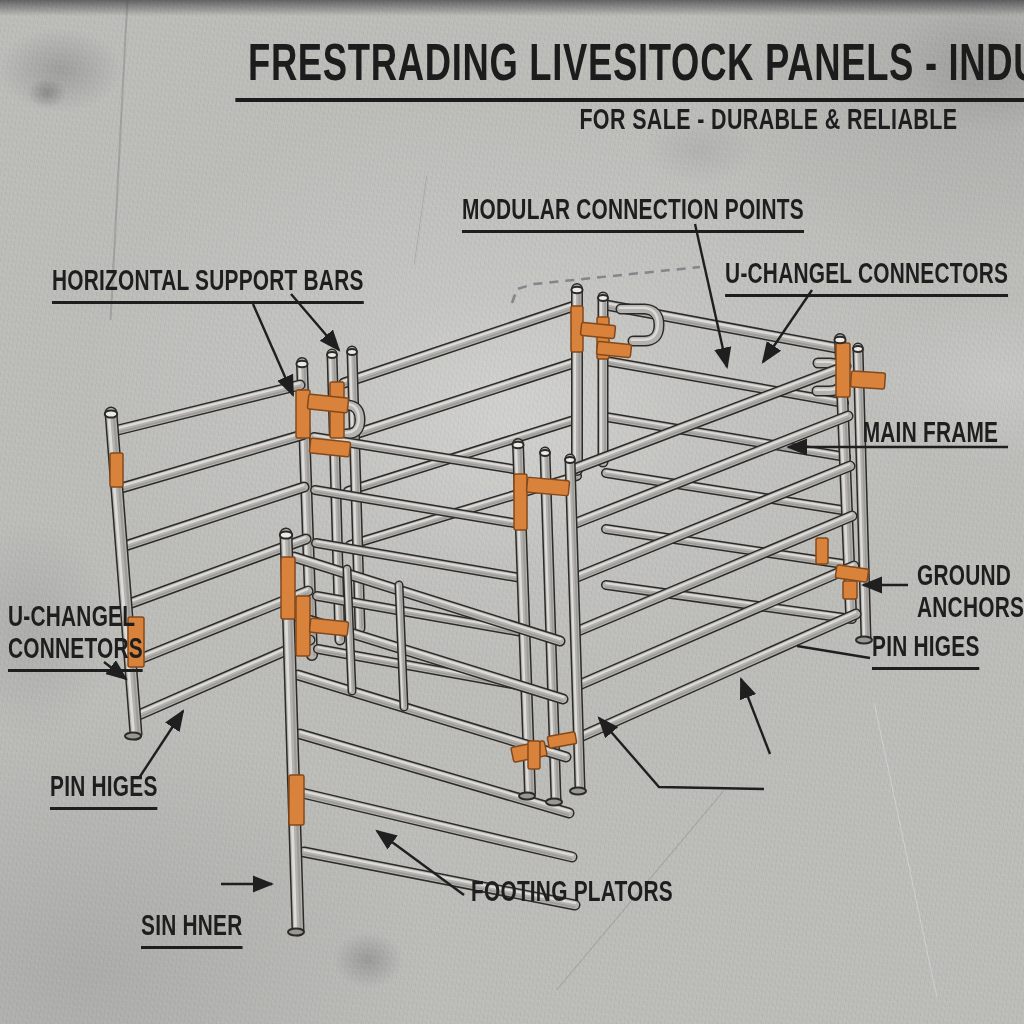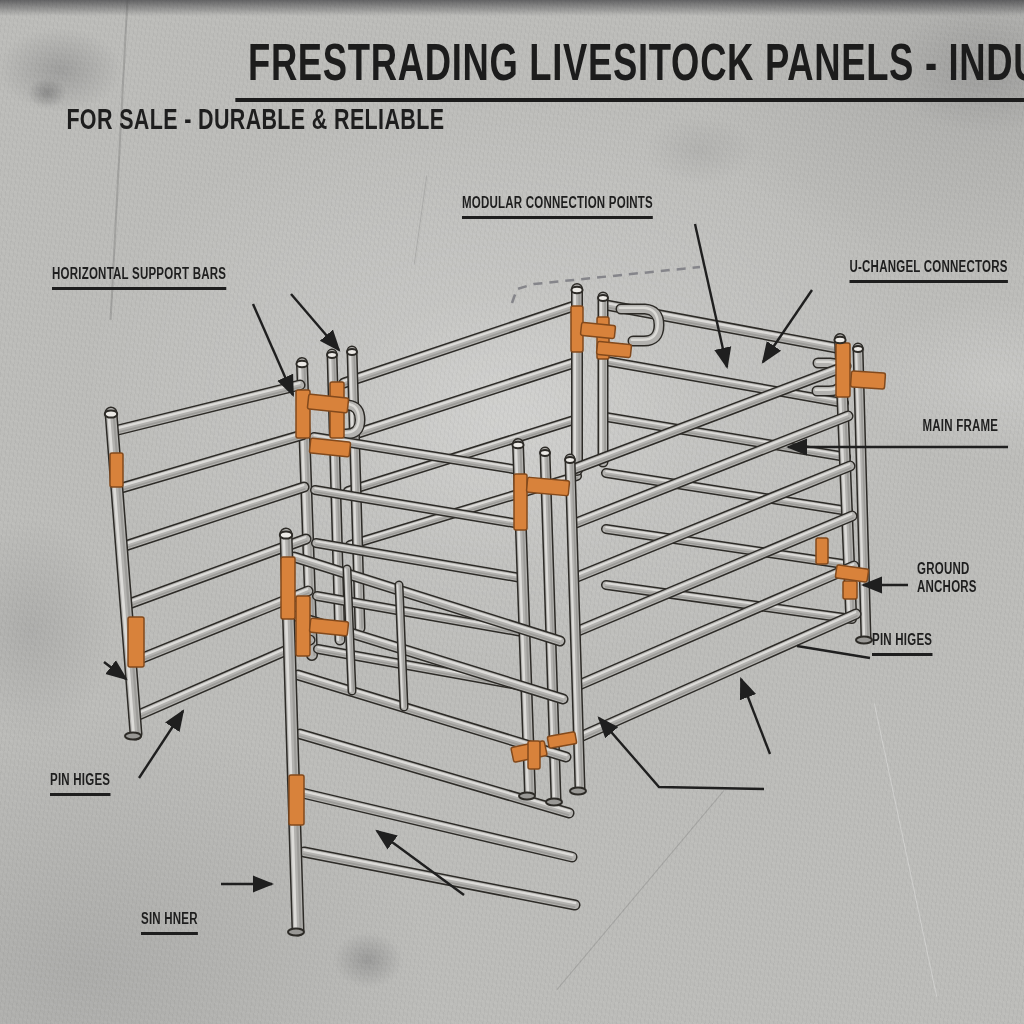--- a/index.html
+++ b/index.html
@@ -27,25 +27,25 @@
       repeating-linear-gradient(6deg, rgba(255,255,255,.035) 0 2px, transparent 2px 6px),
       repeating-linear-gradient(52deg, rgba(0,0,0,.020) 0 2px, transparent 2px 5px);}
   .topedge{position:absolute;top:0;left:0;right:0;height:16px;
       background:linear-gradient(180deg, rgba(25,25,30,.55), rgba(25,25,30,0));pointer-events:none;}
   .scr{position:absolute;pointer-events:none;}
 
   .title-row{position:absolute;top:36px;left:0;width:100%;text-align:center;}
   .title-inner{display:inline-block;transform:scaleX(.70);transform-origin:50% 0;}
   .title-text{display:inline-block;font-size:52px;font-weight:700;letter-spacing:1px;
       color:#1c1c1c;border-bottom:4px solid #1c1c1c;padding:0 18px 10px;line-height:1;white-space:nowrap;}
-  .subtitle-row{position:absolute;top:104px;left:0;width:100%;text-align:left;}
+  .subtitle-row{position:absolute;top:104px;left:0;width:100%;text-align:right;}
   .subtitle-inner{display:inline-block;transform:scaleX(.74);transform-origin:50% 0;}
   .subtitle-text{display:inline-block;font-size:29px;font-weight:700;letter-spacing:.5px;color:#1e1e1e;line-height:1.1;white-space:nowrap;}
 
-  .lbl{position:absolute;font-weight:700;font-size:16px;line-height:1.1;color:#1e1e1e;letter-spacing:.3px;white-space:nowrap;}
+  .lbl{position:absolute;font-weight:700;font-size:29px;line-height:1.1;color:#1e1e1e;letter-spacing:.3px;white-space:nowrap;}
   .cx{display:inline-block;transform:scaleX(.72);transform-origin:0 0;}
   .cxr{display:inline-block;transform:scaleX(.72);transform-origin:100% 0;}
   .u{display:inline-block;border-bottom:3px solid #1e1e1e;padding-bottom:4px;}
   .stack span{display:block;}
   .ar{text-align:right;}
 
   #diagram{position:absolute;left:0;top:0;}
 </style>
 </head>
 <body>
@@ -441,19 +441,25 @@
   </div>
   <div class="lbl ar" style="right:26px;top:417px;text-align:center;">
     <span class="cxr"><span>MAIN FRAME</span></span>
   </div>
   <div class="lbl" style="left:917px;top:560px;">
     <span class="cx"><span class="stack"><span>GROUND</span><span>ANCHORS</span></span></span>
   </div>
   <div class="lbl" style="left:872px;top:631px;">
     <span class="cx"><span class="u">PIN HIGES</span></span>
   </div>
+  <div class="lbl" style="left:8px;top:601px;">
+    <span class="cx"><span class="u stack"><span>U-CHANGEL</span><span>CONNETORS</span></span></span>
+  </div>
   <div class="lbl" style="left:50px;top:771px;">
     <span class="cx"><span class="u">PIN HIGES</span></span>
   </div>
   <div class="lbl" style="left:141px;top:862px;margin-top:48px;">
     <span class="cx"><span class="u">SIN HNER</span></span>
   </div>
+  <div class="lbl" style="left:471px;top:876px;">
+    <span class="cx"><span>FOOTING PLATORS</span></span>
+  </div>
 </div>
 
 </body></html>

